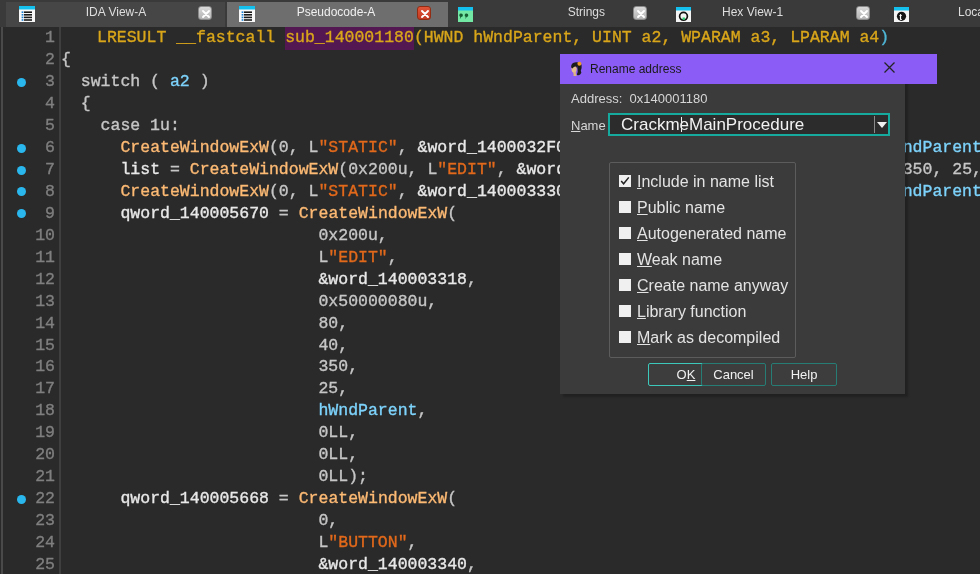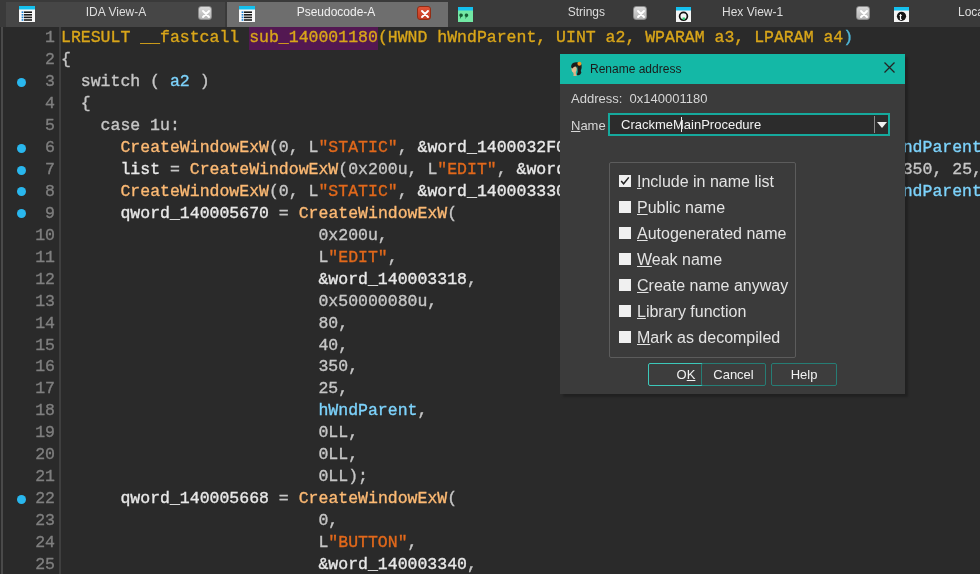--- a/index.html
+++ b/index.html
@@ -15,37 +15,37 @@
      background:linear-gradient(#d9d9d9,#b4b4b4);border:1px solid #8a8a8a;box-sizing:border-box;}
   .closebtn svg{position:absolute;left:2px;top:2px;}
   .closered{background:linear-gradient(#e05538,#c23a22);border:1px solid #922d14;}
   
   #leftline{position:absolute;left:1px;top:27px;width:2px;height:547px;background:#4a4a4a;}
   #gutline{position:absolute;left:59px;top:27px;width:2px;height:547px;background:#3f3f3f;}
   pre{margin:0;font-family:"Liberation Mono", monospace;font-size:16.5px;line-height:21.93px;-webkit-text-stroke:0.35px currentColor;}
   #gutter{position:absolute;left:0;top:27.4px;width:55px;text-align:right;color:#7f7f7f;}
   #src{position:absolute;left:61px;top:27.4px;color:#c6c6c6;}
   .dot{position:absolute;left:16.5px;width:9px;height:9px;border-radius:50%;background:#29b7ee;}
-  .k{color:#d9a61a;}           
+  .k{color:#d9a61a;margin-left:36px;}           
   .hl{background:#531852;padding:1px 0 3px;}     
   .m{color:#fdba74;}           
   .s{color:#e2691b;}           
   .v{color:#7dd3fc;}           
   .w{color:#e8e8e8;}           
   .b{color:#4fb6d6;}           
   
   #dlg{position:absolute;left:560px;top:54px;width:345px;height:340px;background:#3b3b3b;
        box-shadow:3px 3px 2px rgba(0,0,0,0.22);z-index:10;}
-  #dlgtitle{position:absolute;left:0;top:0;width:345px;height:30px;background:#14b8a6;}
+  #dlgtitle{position:absolute;left:0;top:0;width:345px;height:30px;background:#8b5cf6;padding-left:32px;}
   #dlgtitle .txt{position:absolute;left:30px;top:0;height:30px;line-height:30px;font-size:12px;color:#1b1b1b;}
   #dlgx{position:absolute;left:324px;top:8px;}
   .dtext{position:absolute;font-size:13px;color:#d6d6d6;white-space:pre;}
   #nmfield{position:absolute;left:48px;top:59px;width:282px;height:23px;box-sizing:border-box;
      background:#2c2c2c;border:2px solid #16a99d;}
-  #nmtext{position:absolute;left:11px;top:0;height:19px;line-height:19px;font-size:13px;color:#f2f2f2;}
+  #nmtext{position:absolute;left:11px;top:0;height:19px;line-height:19px;font-size:17px;color:#f2f2f2;}
   #caret{position:absolute;top:2px;width:1px;height:15px;background:#f0f0f0;}
   #ddsep{position:absolute;left:264px;top:1px;width:1px;height:17px;background:#8a8a8a;}
   #ddarr{position:absolute;left:267px;top:7px;width:0;height:0;
      border-left:5px solid transparent;border-right:5px solid transparent;border-top:6px solid #f0f0f0;}
   #grpbox{position:absolute;left:49px;top:108px;width:187px;height:196px;border:1px solid #5c5c5c;border-radius:2px;box-sizing:border-box;}
   .cbrow{position:absolute;left:59px;height:14px;}
   .cbox{position:absolute;left:0;top:0;width:12px;height:12px;background:#f0f0f0;}
   .cblbl{position:absolute;left:18px;top:0px;height:14px;line-height:14px;font-size:16px;color:#e3e3e3;white-space:nowrap;}
   .btn{position:absolute;top:309px;height:23px;box-sizing:border-box;background:#3d3d3d;
      border:1px solid #267d75;border-radius:2px;text-align:center;font-size:13px;color:#f0f0f0;line-height:21px;}

